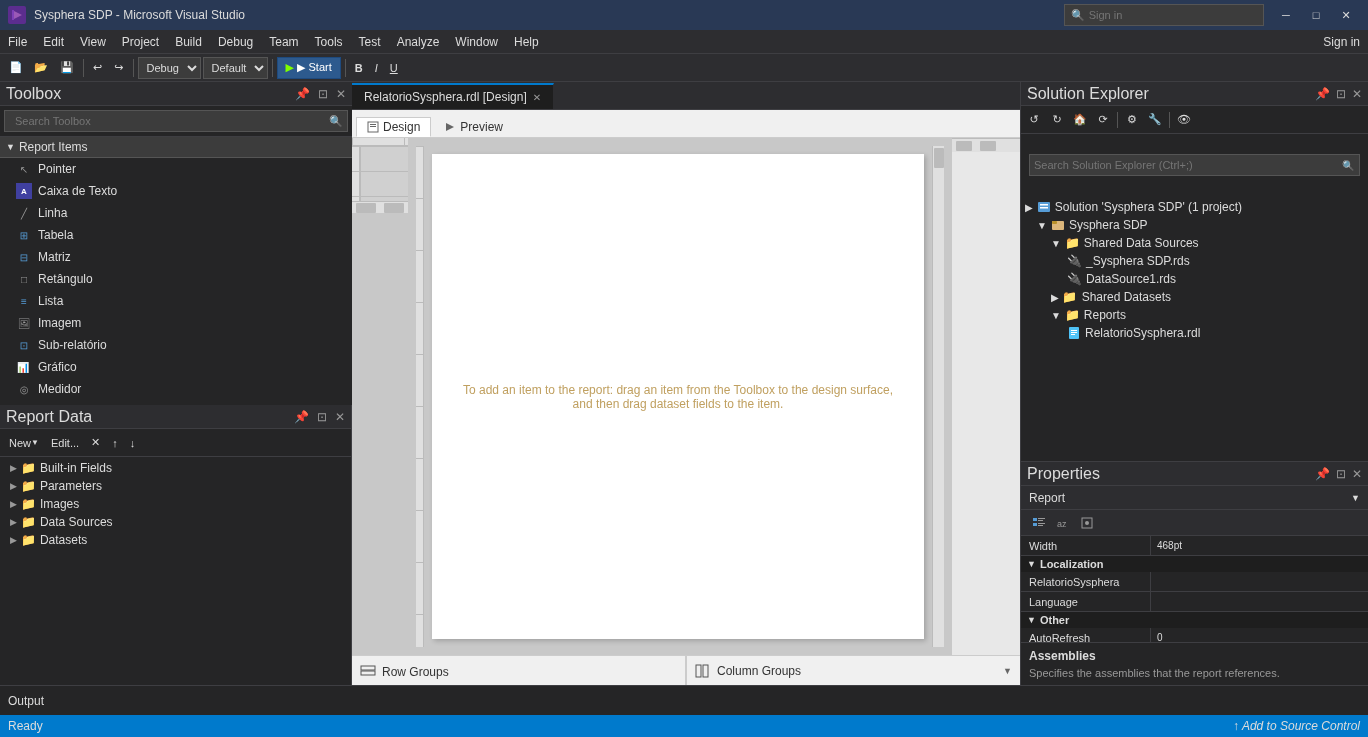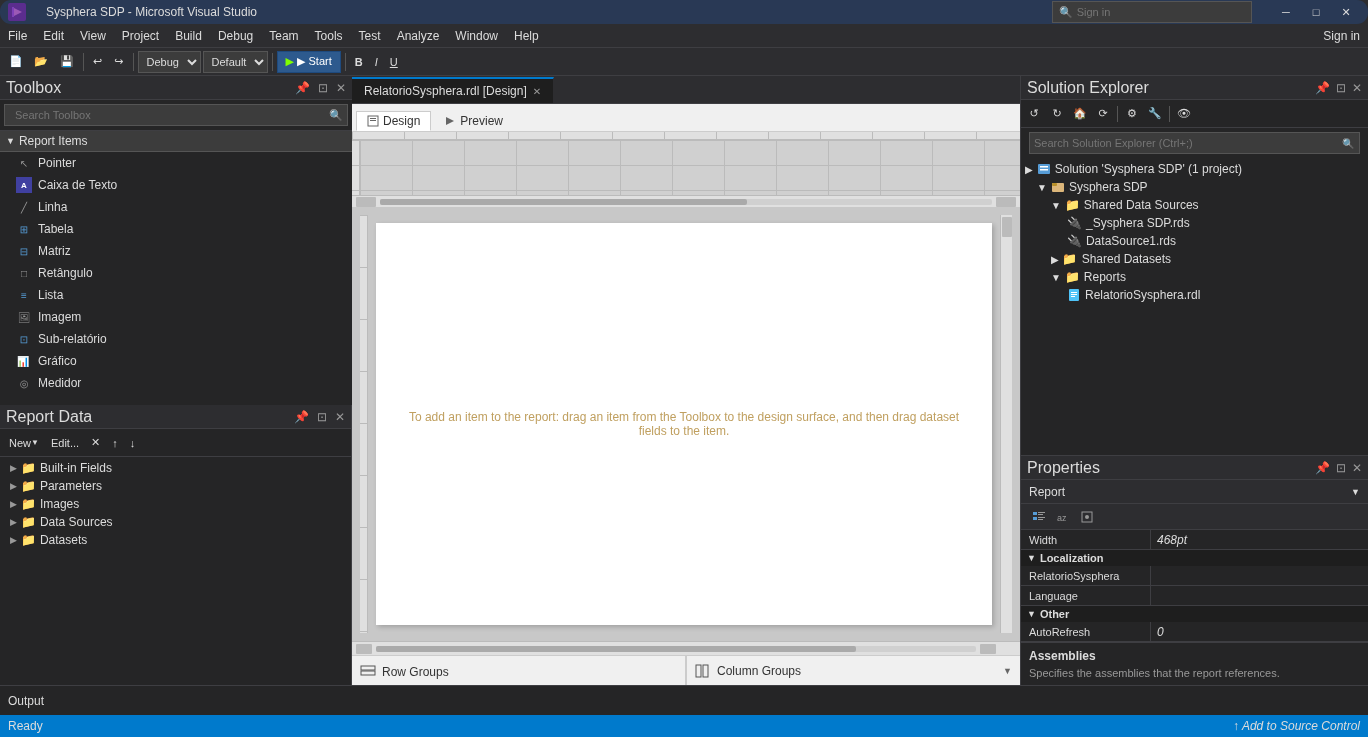--- a/index.html
+++ b/index.html
@@ -1,19 +1,19 @@
 <!DOCTYPE html>
 <html><head>
   <meta charset="utf-8">
   <style>
     * { margin: 0; padding: 0; box-sizing: border-box; }
     body { font-family: 'Segoe UI', Arial, sans-serif; font-size: 12px; background: #2d2d30; color: #dcdcdc; height: 737px; overflow: hidden; display: flex; flex-direction: column; }
 
     
-    .title-bar { background: #293955; height: 24px; display: flex; align-items: center; padding: 0 8px; gap: 20px; flex-shrink: 0; border-radius: 11px; }
+    .title-bar { background: #293955; height: 30px; display: flex; align-items: center; padding: 0 8px; gap: 8px; flex-shrink: 0; }
     .title-bar .app-icon { width: 18px; height: 18px; background: #5b2d8e; display: flex; align-items: center; justify-content: center; font-size: 10px; font-weight: bold; color: white; border-radius: 2px; }
     .title-bar .title-text { color: #dcdcdc; font-size: 12px; flex: 1; }
     .title-bar .window-controls { display: flex; gap: 2px; }
     .title-bar .win-btn { width: 28px; height: 20px; background: transparent; border: none; color: #dcdcdc; cursor: pointer; font-size: 11px; display: flex; align-items: center; justify-content: center; }
     .quick-launch { display: flex; align-items: center; background: #3c3c3c; border: 1px solid #555; height: 22px; width: 200px; padding: 0 6px; gap: 4px; }
     .quick-launch input { background: transparent; border: none; outline: none; color: #dcdcdc; font-size: 11px; flex: 1; }
 
     
     .menu-bar { background: #2d2d30; height: 24px; display: flex; align-items: center; border-bottom: 1px solid #3e3e42; flex-shrink: 0; }
     .menu-item { padding: 2px 8px; color: #dcdcdc; cursor: pointer; font-size: 12px; height: 100%; display: flex; align-items: center; }
@@ -53,47 +53,47 @@
     .editor-area { flex: 1; display: flex; flex-direction: column; overflow: hidden; }
     .tab-bar { background: #2d2d30; height: 28px; display: flex; align-items: flex-end; border-bottom: 1px solid #3e3e42; flex-shrink: 0; }
     .tab { height: 26px; padding: 0 12px; display: flex; align-items: center; gap: 6px; cursor: pointer; font-size: 12px; background: #3e3e42; color: #999; border-right: 1px solid #2d2d30; }
     .tab.active { background: #1e1e1e; color: #dcdcdc; border-top: 2px solid #007acc; }
     .tab-close { color: #999; font-size: 10px; cursor: pointer; }
 
     .design-toolbar { background: #f0f0f0; height: 28px; display: flex; align-items: flex-end; padding: 0 4px; gap: 2px; border-bottom: 1px solid #ccc; flex-shrink: 0; }
     .design-tab { padding: 2px 10px; font-size: 12px; cursor: pointer; color: #333; border: 1px solid transparent; display: flex; align-items: center; gap: 4px; }
     .design-tab.active { background: white; border: 1px solid #ccc; border-bottom: 1px solid white; }
 
-    .canvas-area { flex: 1; background: #e8e8e8; overflow: auto; position: relative; display: flex; flex-direction: column; }
+    .canvas-area { flex: 1; background: #e8e8e8; overflow: auto; position: relative; display: flex; }
 
     .report-canvas { background: white; margin: 8px; box-shadow: 2px 2px 5px rgba(0,0,0,0.2); flex: 1; position: relative; min-height: 200px; display: flex; align-items: center; justify-content: center; }
     .canvas-hint { color: #c0a060; font-size: 12px; text-align: center; padding: 20px; }
 
     .row-col-groups { background: #f0f0f0; height: 30px; display: flex; border-top: 1px solid #ccc; flex-shrink: 0; }
     .row-groups { flex: 1; display: flex; align-items: center; padding: 16px 8px; gap: 6px; font-size: 12px; color: #333; border-right: 1px solid #ccc; }
     .col-groups { flex: 1; display: flex; align-items: center; padding: 0 8px; gap: 6px; font-size: 12px; color: #333; }
 
     
     .right-panel { width: 348px; background: #252526; display: flex; flex-direction: column; border-left: 1px solid #3e3e42; flex-shrink: 0; }
     .solution-explorer { flex: 0 0 380px; border-bottom: 1px solid #3e3e42; display: flex; flex-direction: column; overflow: hidden; }
     .se-toolbar { display: flex; align-items: center; padding: 2px; gap: 1px; border-bottom: 1px solid #3e3e42; height: 28px; flex-wrap: wrap; }
     .se-btn { background: transparent; border: 1px solid transparent; color: #dcdcdc; cursor: pointer; font-size: 11px; width: 22px; height: 20px; display: flex; align-items: center; justify-content: center; }
-    .se-search { margin: 2px 4px; }
+    .se-search { margin: 18px 4px; }
     .se-tree { flex: 1; overflow-y: auto; padding: 2px; }
     .se-item { display: flex; align-items: center; gap: 4px; padding: 2px 4px; cursor: pointer; font-size: 12px; }
 
     
     .properties-panel { flex: 1; display: flex; flex-direction: column; overflow: hidden; }
     .props-object { padding: 2px 8px; border-bottom: 1px solid #3e3e42; font-size: 12px; color: #dcdcdc; background: #2d2d30; display: flex; align-items: center; justify-content: space-between; height: 24px; }
     .props-icon-bar { display: flex; align-items: center; gap: 2px; padding: 2px 4px; border-bottom: 1px solid #3e3e42; height: 26px; background: #2d2d30; }
     .props-icon { width: 22px; height: 20px; background: transparent; border: 1px solid transparent; cursor: pointer; display: flex; align-items: center; justify-content: flex-end; color: #dcdcdc; font-size: 11px; }
     .props-table { flex: 1; overflow-y: auto; }
     .prop-row { display: flex; border-bottom: 1px solid #3e3e42; height: 20px; }
     .prop-name { width: 130px; padding: 2px 8px; color: #dcdcdc; font-size: 11px; border-right: 1px solid #3e3e42; display: flex; align-items: center; flex-shrink: 0; }
-    .prop-value { flex: 1; padding: 2px 6px; color: #dcdcdc; font-size: 12px; display: flex; align-items: center; font-style: italic; }
+    .prop-value { flex: 1; padding: 2px 6px; color: #dcdcdc; font-size: 10px; display: flex; align-items: center; }
     .prop-section { background: #1e1e1e; display: flex; align-items: center; gap: 4px; padding: 2px 6px; font-size: 11px; color: #dcdcdc; font-weight: bold; cursor: pointer; }
 
     
     .status-bar { background: #007acc; height: 22px; display: flex; align-items: center; padding: 0 8px; gap: 8px; flex-shrink: 0; }
 
     
     .output-panel { height: 30px; background: #252526; border-top: 1px solid #3e3e42; display: flex; align-items: center; padding: 0 8px; flex-shrink: 0; }
 
     
     ::-webkit-scrollbar { width: 8px; height: 8px; }

